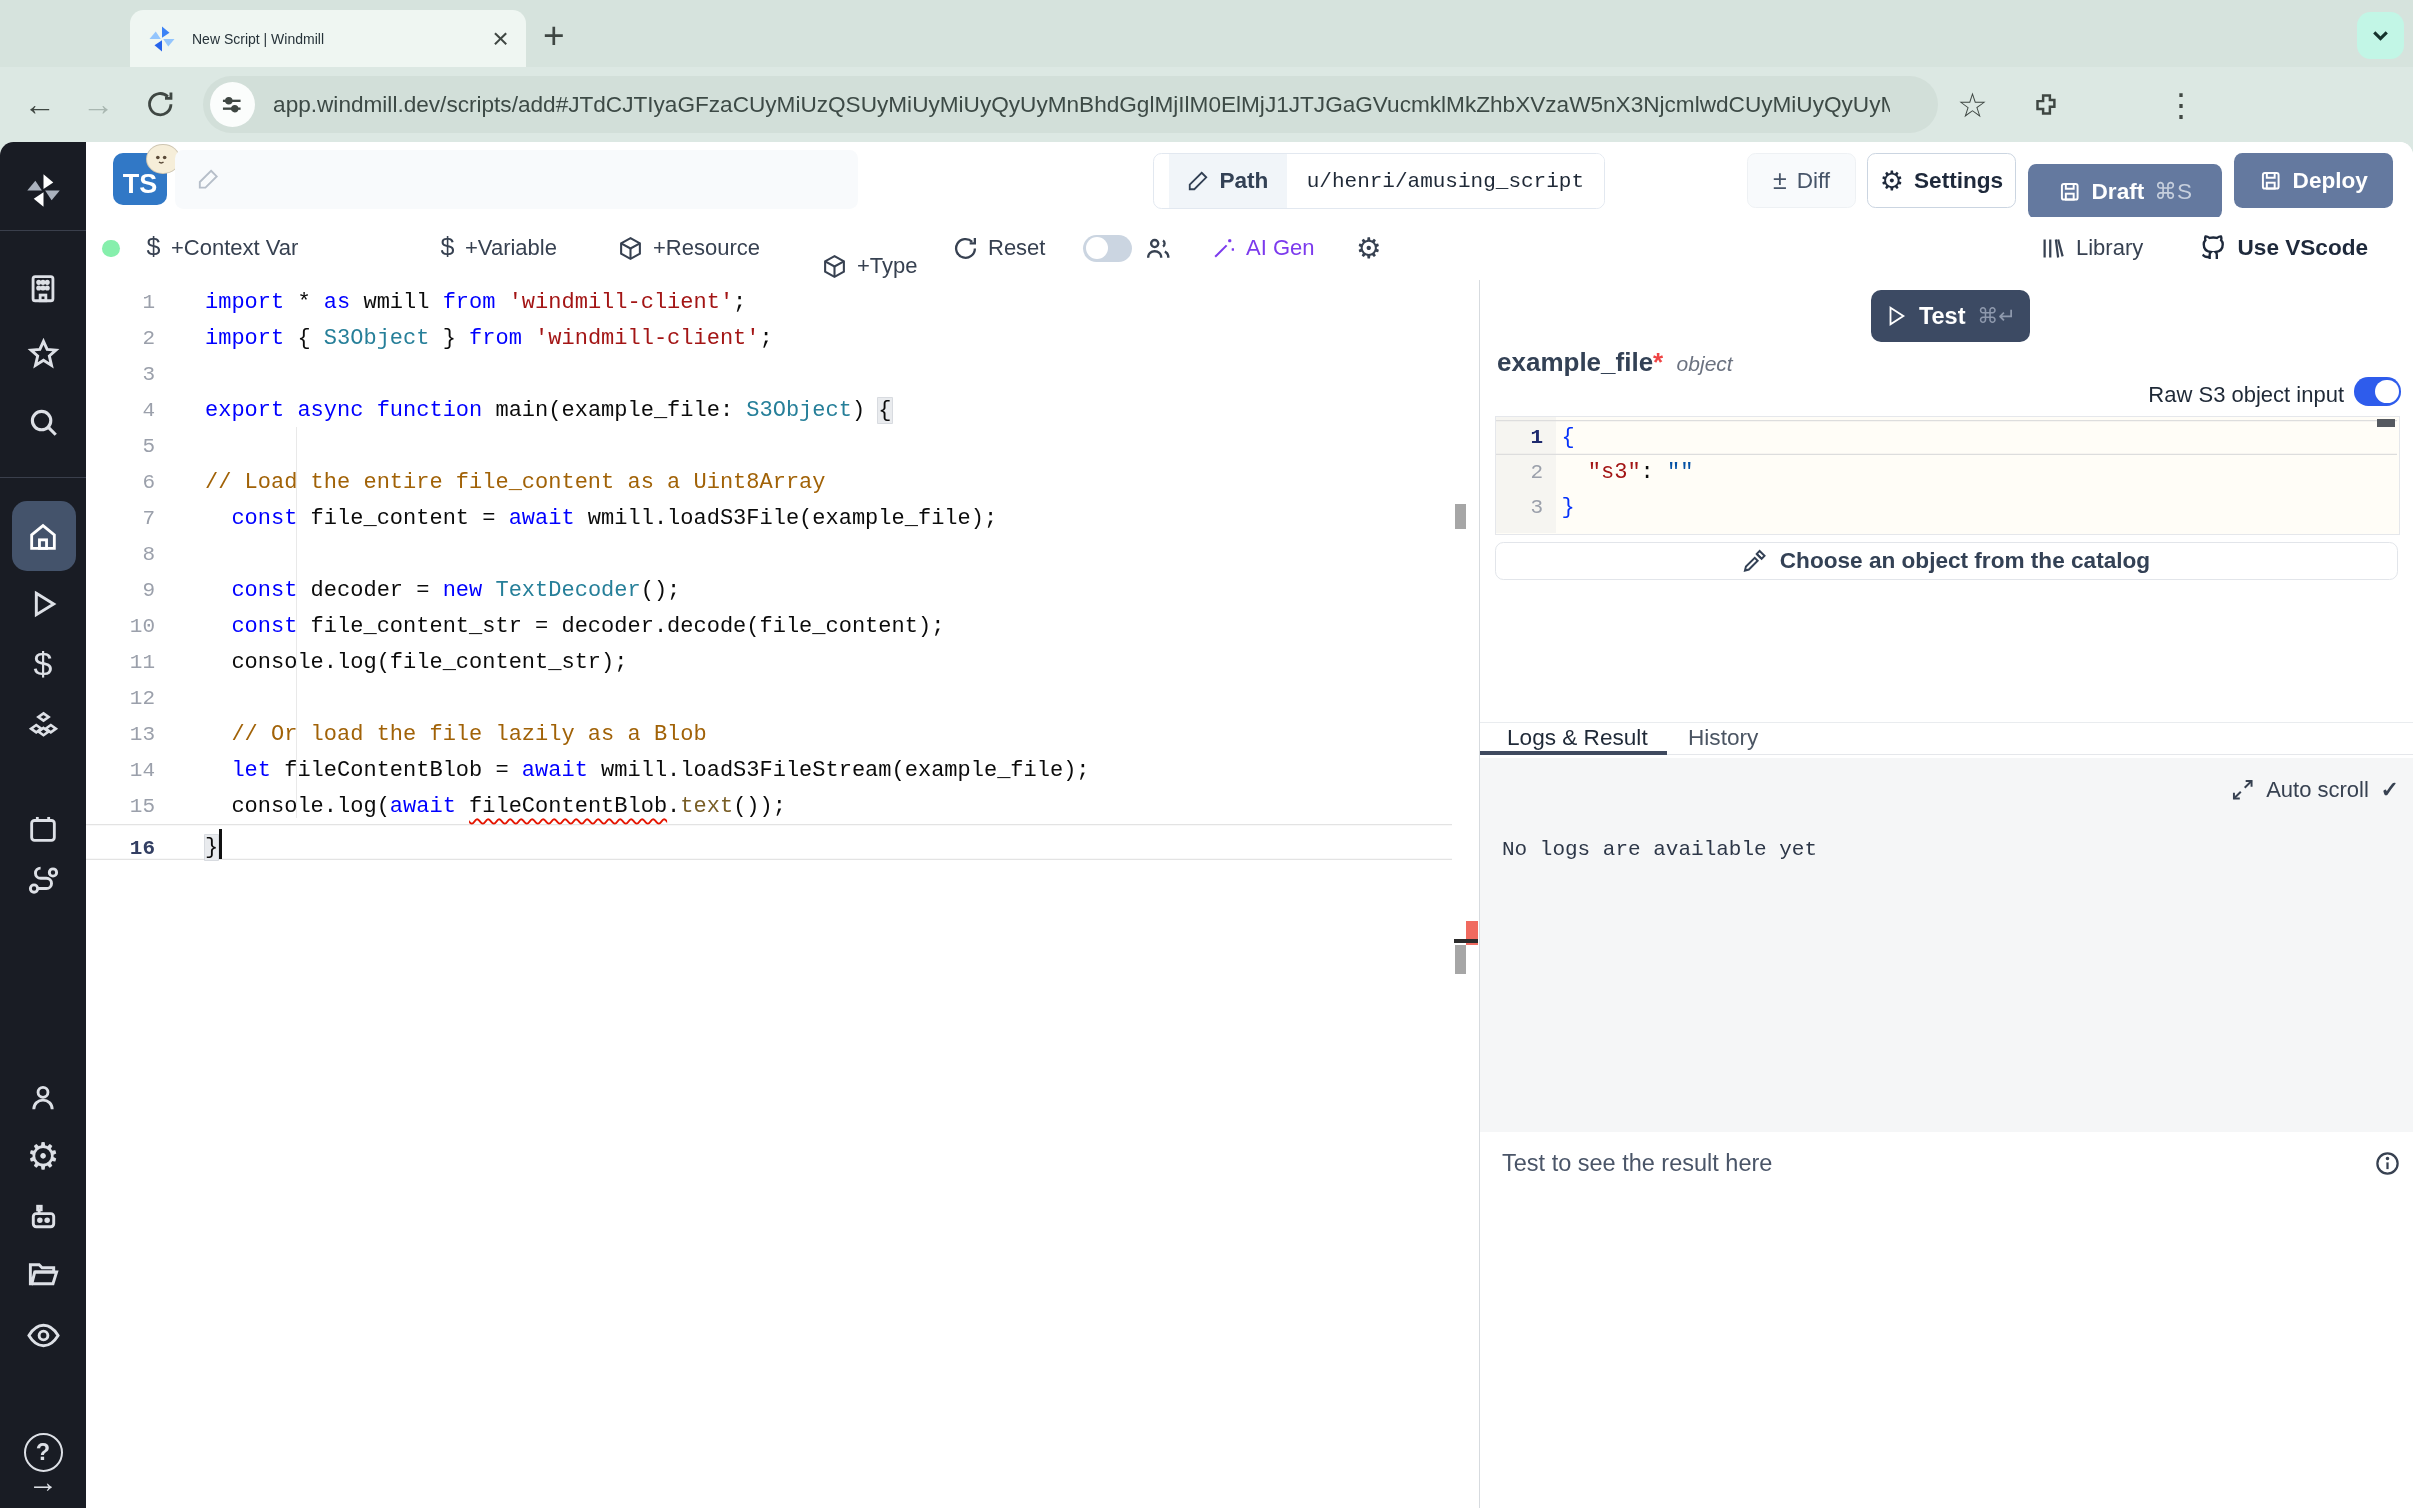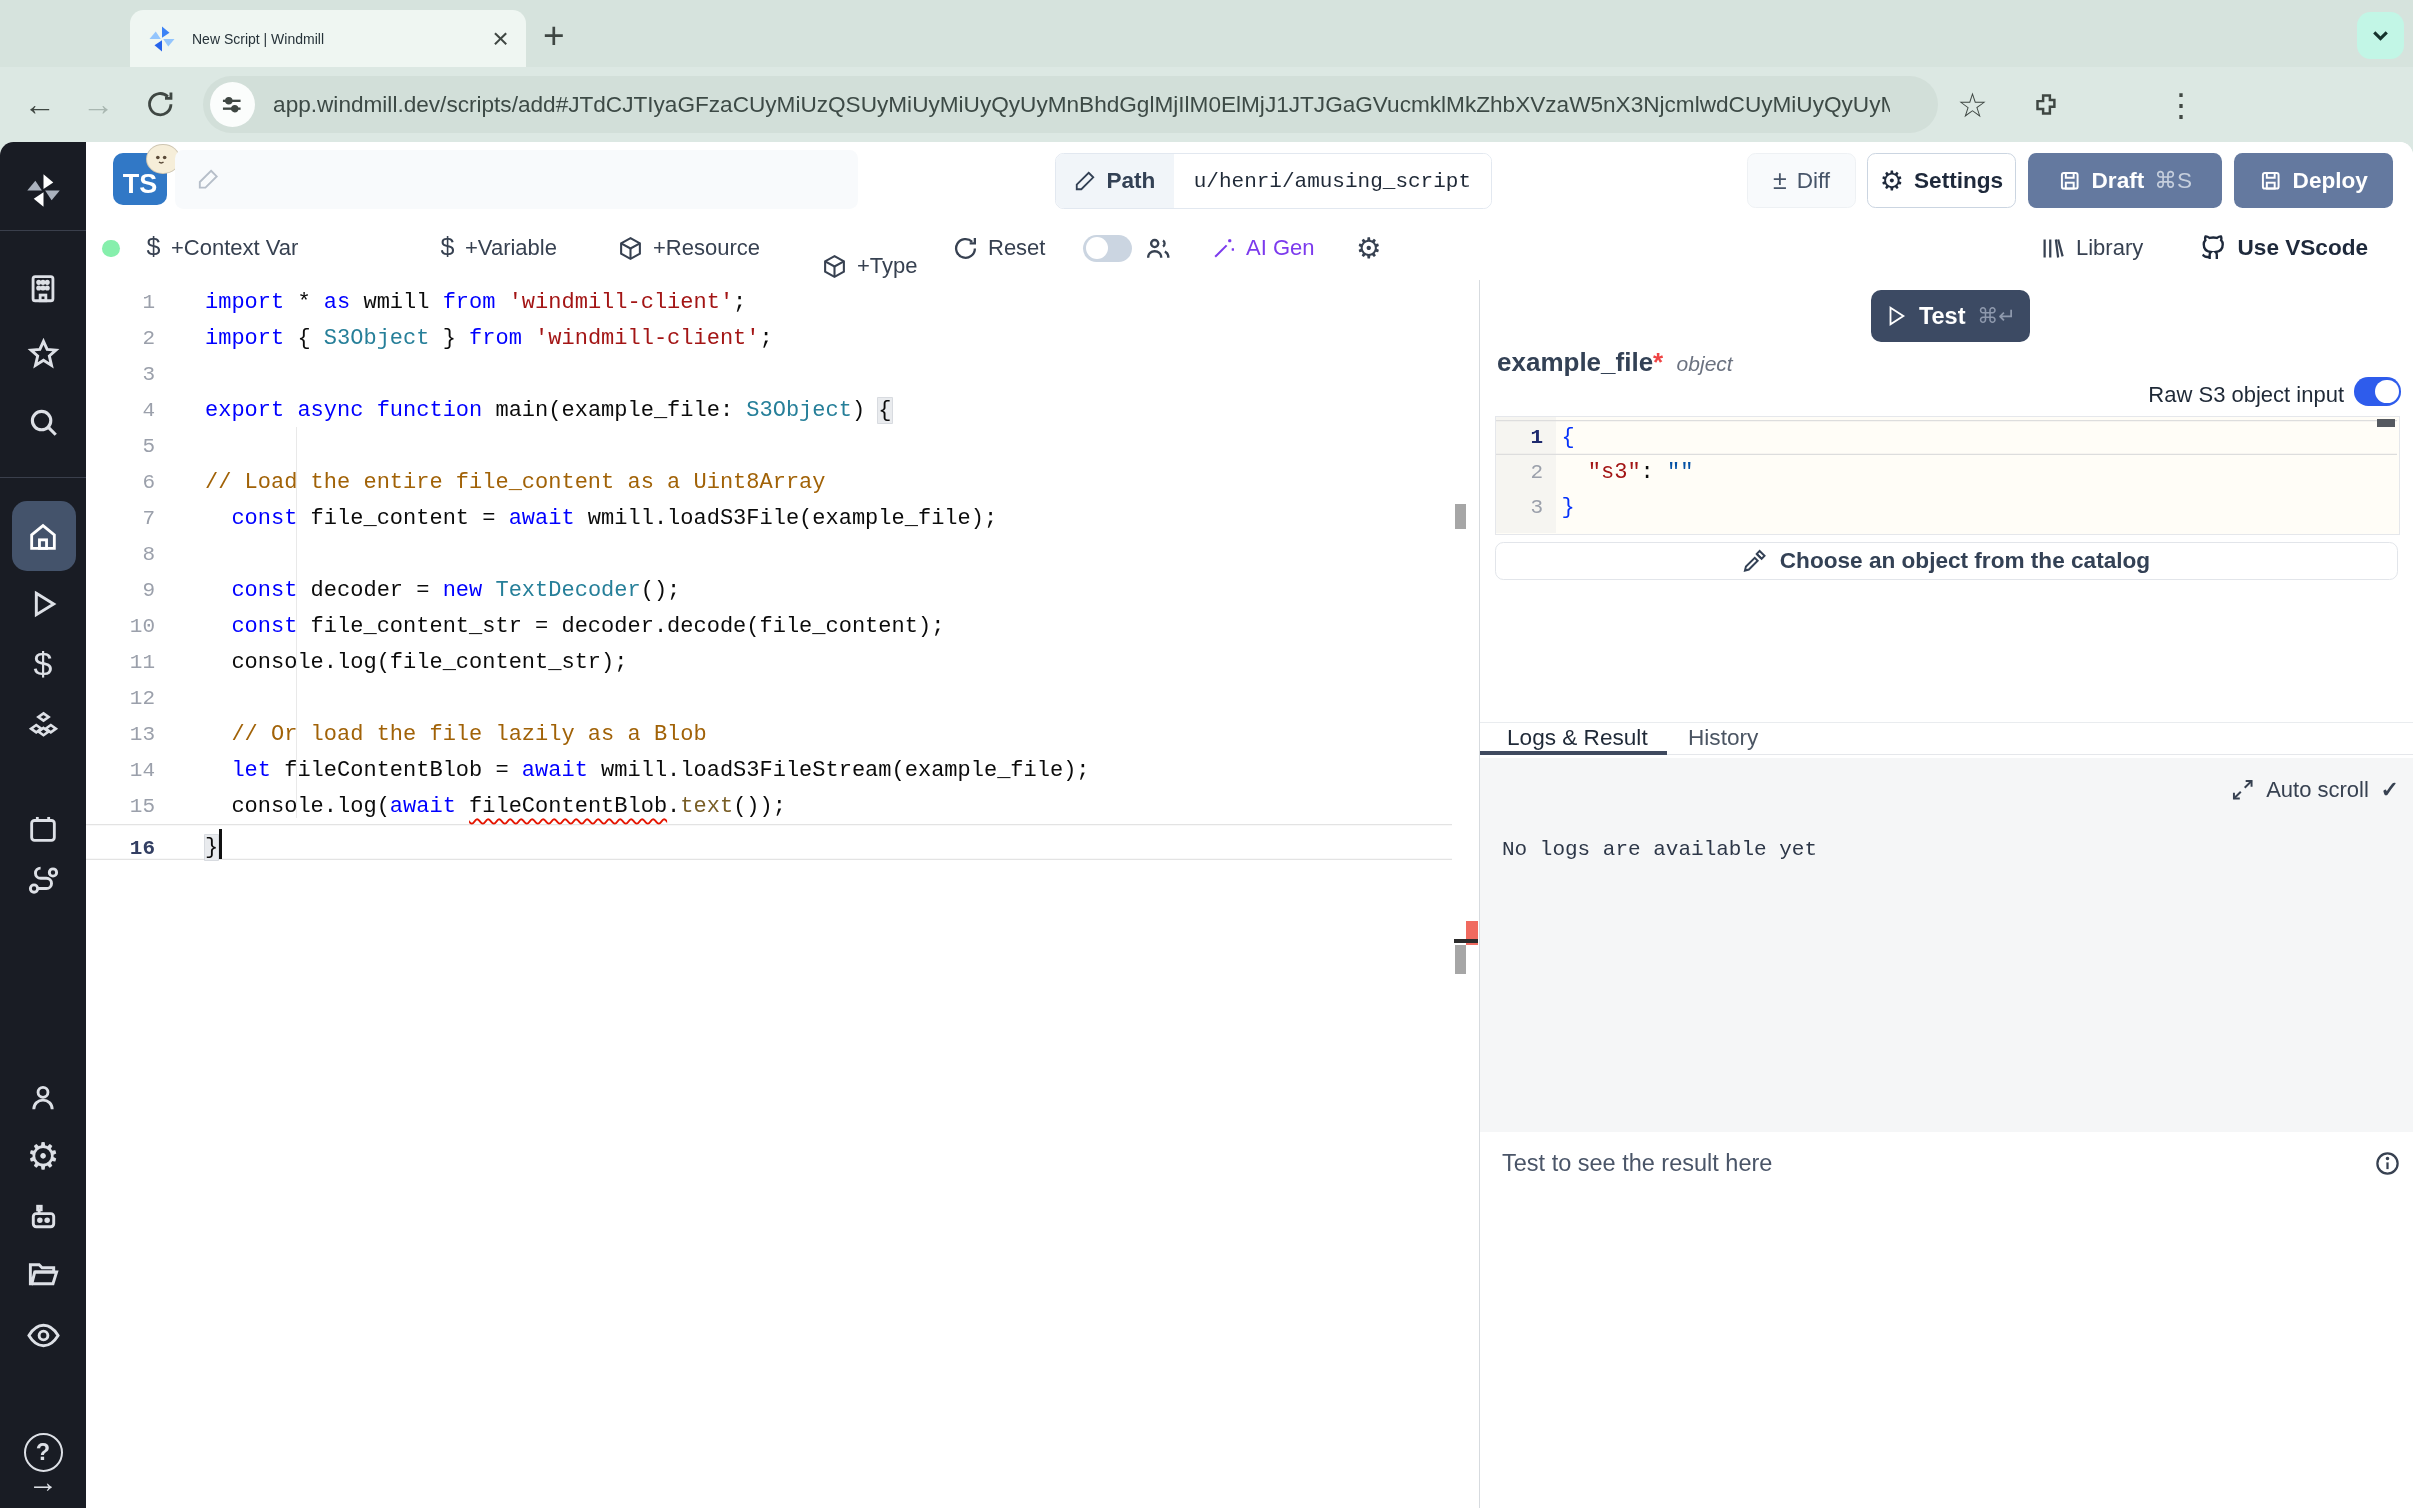--- a/index.html
+++ b/index.html
@@ -44,30 +44,30 @@
   
   .appheader{position:absolute;left:86px;top:0;width:2327px;height:75px;background:#fff;
     border-bottom:0.8px solid #f1f3f5;}
   .tsbadge{position:absolute;left:27px;top:11px;width:54px;height:52px;border-radius:10px;background:#3178c6;
     color:#fff;font-weight:bold;font-size:27px;display:flex;align-items:flex-end;justify-content:center;padding-bottom:5px;box-sizing:border-box;}
   .bun{position:absolute;left:60px;top:1.7px;width:32px;height:28.5px;border-radius:50%;background:#f6eed9;
     border:1.7px solid #6b625049;}
   .titlebox{position:absolute;left:89px;top:8.4px;width:683px;height:59px;background:#f8fafc;border-radius:8.4px;
     display:flex;align-items:center;padding:0 22px;box-sizing:border-box;}
   .titletext{font-size:26px;color:#64748b;flex:1;}
-  .pathgrp{position:absolute;left:969px;top:11px;height:54px;border:0.8px solid #e2e8f0;border-radius:8.4px;
-    display:flex;align-items:stretch;overflow:hidden;}
+  .pathgrp{position:absolute;left:1067px;top:11px;height:54px;border:0.8px solid #e2e8f0;border-radius:8.4px;
+    display:flex;align-items:stretch;overflow:hidden;padding-left:15px;}
   .pathlbl{background:#f1f5f9;display:flex;align-items:center;gap:10px;padding:0 18.4px;
     font-size:22.6px;font-weight:600;color:#334155;}
   .pathval{background:#fff;display:flex;align-items:center;padding:0 20px;font-size:21px;color:#1f2937;}
   .hbtn{position:absolute;top:11px;height:55px;border-radius:8.4px;display:flex;align-items:center;
     justify-content:center;gap:10px;font-size:22.6px;box-sizing:border-box;}
   .diff{left:1661px;width:109px;background:#f8fafc;border:0.8px solid #eef1f4;color:#475569;}
   .settings{left:1781px;width:149px;background:#fff;border:0.8px solid #cbd5e1;color:#1e293b;font-weight:600;}
-  .draft{left:1942px;width:194px;background:#64799f;color:#fff;font-weight:600;}
+  .draft{left:1942px;width:194px;background:#64799f;color:#fff;font-weight:600;margin-top:11px;}
   .deploy{left:2148px;width:159px;background:#64799f;color:#fff;font-weight:600;}
   .kbd{color:#c6cfdd;font-weight:400;}
 
   
   .subtoolbar{position:absolute;left:86px;top:75px;width:2327px;height:63px;background:#fff;
     border-bottom:0.8px solid #e5e7eb;}
   .ti{position:absolute;top:0;height:62px;display:flex;align-items:center;gap:10px;
     font-size:22px;color:#374151;}
   .statusdot{position:absolute;left:16px;top:22.6px;width:17.6px;height:17.6px;border-radius:50%;background:#86efac;}
   .toggle-off{width:49px;height:27px;border-radius:13.4px;background:#cbd5e1;position:relative;}

